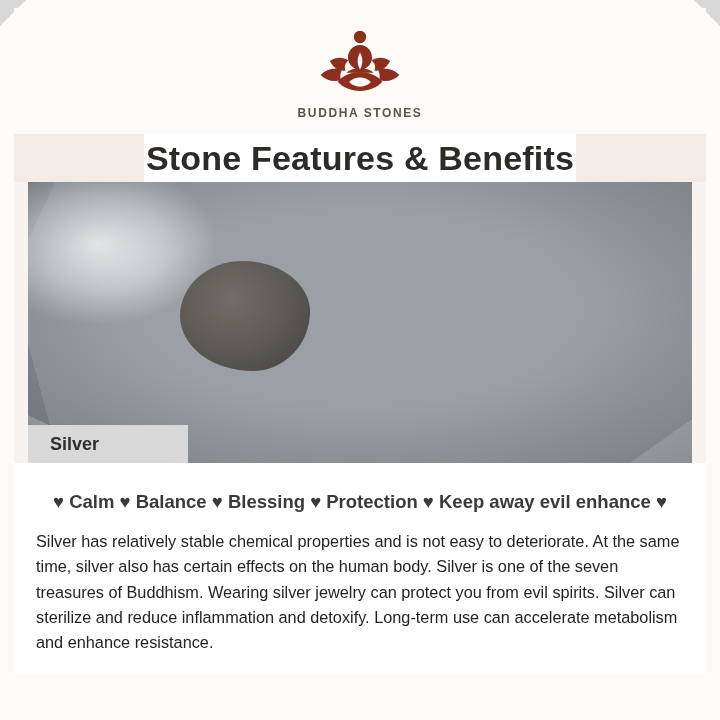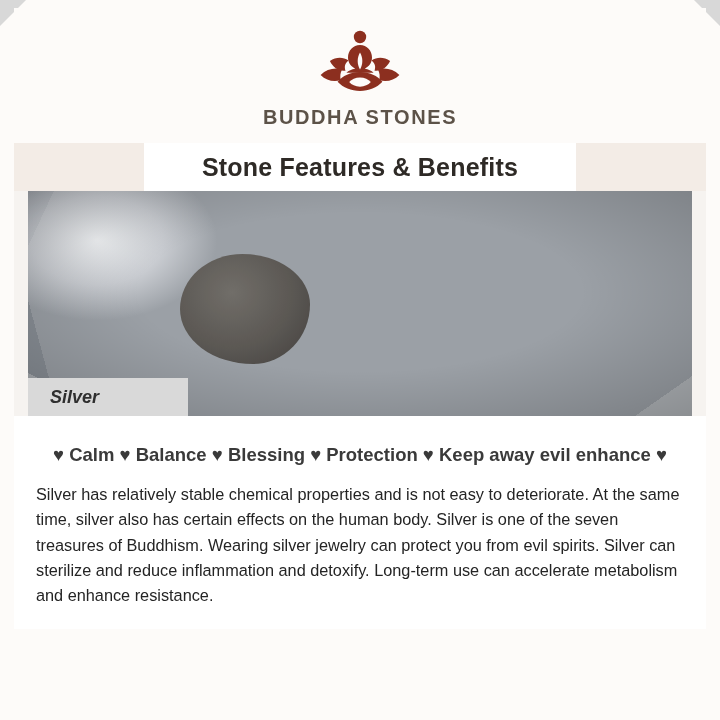--- a/index.html
+++ b/index.html
@@ -32,21 +32,21 @@
   }
 
   
   .brand {
     padding-top: 16px;
     text-align: center;
   }
   .brand-logo { display: block; margin: 0 auto; }
   .brand-name {
     margin-top: 6px;
-    font-size: 20px;
+    font-size: 12px;
     letter-spacing: 1.6px;
     font-weight: bold;
     color: #5c5248;
   }
 
   
   .title-band {
     margin-top: 14px;
     position: relative;
     height: 48px;
@@ -56,34 +56,33 @@
     left: 0; right: 0; top: 0; bottom: 0;
     background: #f3ece6;
   }
   .title-band .band-inner {
     position: absolute;
     left: 130px; right: 130px; top: 0; bottom: 0;
     background: #ffffff;
     display: flex; align-items: center; justify-content: center;
   }
   .title-text {
-    font-size: 25px;
+    font-size: 34px;
     font-weight: bold;
     color: #2e2a26;
     letter-spacing: 0.2px;
     white-space: nowrap;
   }
 
   
   .photo {
     position: relative;
-    height: 225px;
+    height: 281px;
     overflow: hidden;
     background: #8d9197;
-    font-style: italic;
   }
   .photo .rocks {
     position: absolute; inset: 0;
     background:
       radial-gradient(ellipse 120px 80px at 12% 22%, #f2f4f6 0%, #c9ccd1 55%, #9ba0a6 100%),
       radial-gradient(ellipse 150px 90px at 38% 12%, #e9ecef 0%, #b9bec4 60%, #8d9298 100%),
       radial-gradient(ellipse 130px 95px at 72% 18%, #dfe3e7 0%, #aeb3b9 60%, #83888e 100%),
       radial-gradient(ellipse 160px 110px at 88% 42%, #f4f6f8 0%, #c2c6cb 55%, #8e9399 100%),
       radial-gradient(ellipse 170px 120px at 20% 72%, #eceef1 0%, #b5babf 60%, #82878d 100%),
       radial-gradient(ellipse 140px 100px at 52% 62%, #d7dade 0%, #a4a9af 60%, #787d83 100%),

